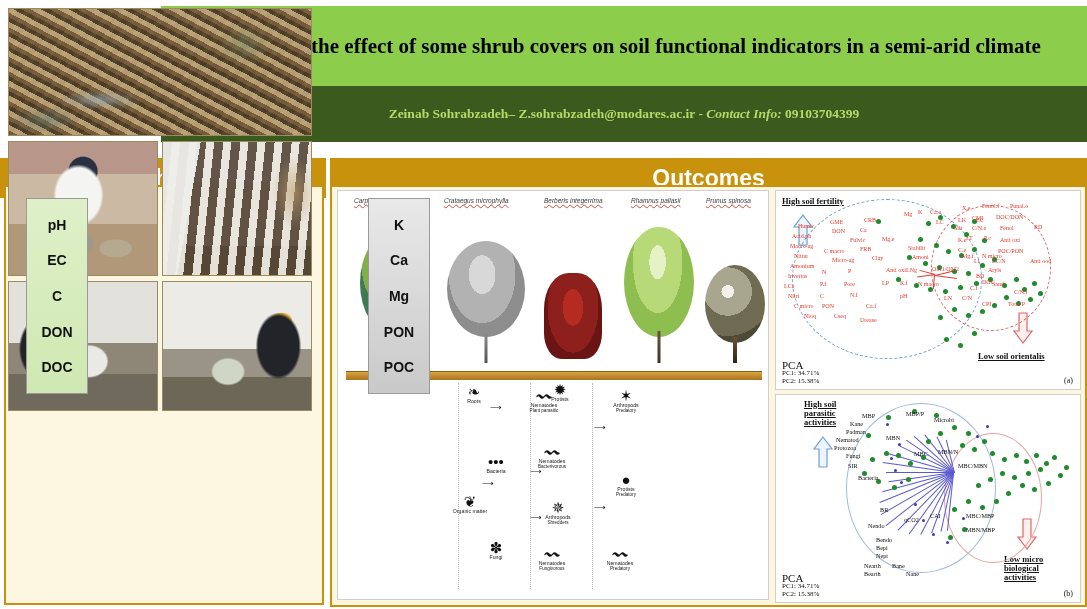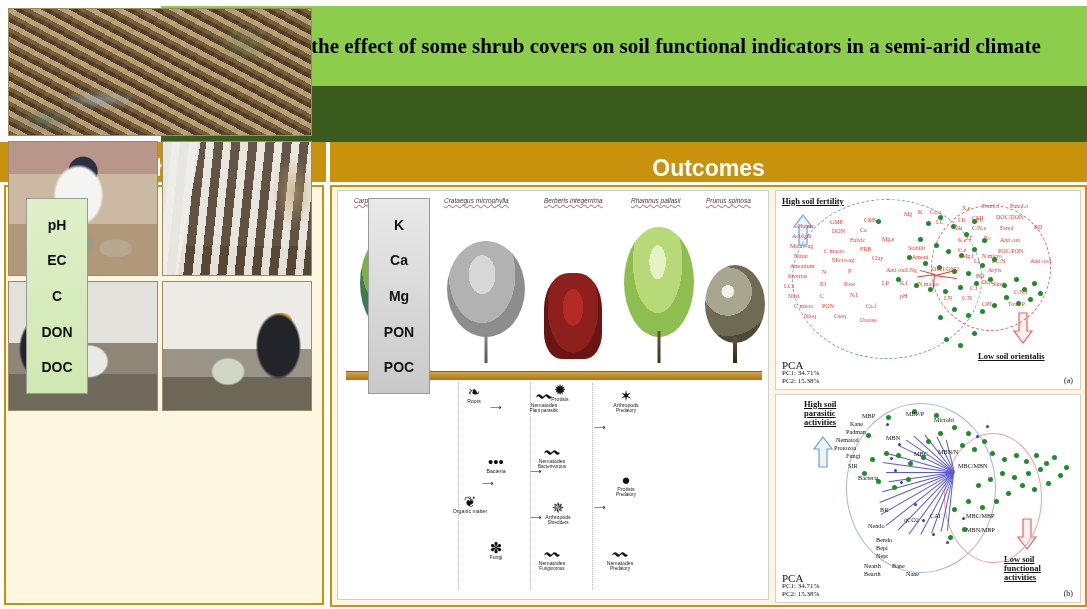--- a/index.html
+++ b/index.html
@@ -56,22 +56,22 @@
     align-items: center; justify-content: center; gap: 6px;
   }
   .author-line {
     font-family: "Liberation Serif", serif; font-weight: bold;
     font-size: 13.5px; color: #b7d96a; text-align: center;
   }
   .author-line .ital { font-style: italic; }
 
   
   .bar {
-    position: absolute; top: 142px; height: 40px; background: #c8920c;
-    display: flex; align-items: flex-end; justify-content: center;
+    position: absolute; top: 158px; height: 40px; background: #c8920c;
+    display: flex; align-items: center; justify-content: center;
   }
   .bar-methods { left: 0; width: 326px; }
   .bar-outcomes { left: 330px; width: 757px; }
   .bar-label {
     color: #fff; font-weight: bold; font-size: 23px;
     font-family: "Liberation Sans", sans-serif;
   }
 
   
   .methods-panel {
@@ -248,20 +248,23 @@
         <div>Tarbiat Modares</div>
         <div>University</div>
       </div>
     </div>
 
     <div class="title-band">
       <div class="title-text">Analysis of the effect of some shrub covers on soil functional indicators in a semi-arid climate</div>
     </div>
 
     <div class="authors-band">
+      <div class="author-line">
+        <span>Zeinab Sohrabzadeh– Z.sohrabzadeh@modares.ac.ir - </span><span class="ital">Contact Info:</span><span> 09103704399</span>
+      </div>
     </div>
   </div>
 
   <div class="bar bar-methods">
     <span class="bar-label">Methods</span>
   </div>
   <div class="bar bar-outcomes">
     <span class="bar-label">Outcomes</span>
   </div>
 
@@ -578,21 +581,21 @@
 
   <div class="figure-box fig-pca-b">
     <div class="pca">
 
       <div class="corner-note" style="left:28px; top:5px; width:52px; line-height:9px;">High soil parasitic activities</div>
       <div class="arrow-up" style="left:36px; top:40px;">
         <svg viewBox="0 0 22 34">
             <polygon points="11,2 20,14 15,14 15,32 7,32 7,14 2,14" fill="#eef4fb" stroke="#6f9fd8" stroke-width="1.2"></polygon>
           </svg>
       </div>
-      <div class="corner-note" style="left:228px; top:160px; width:52px; line-height:9px;">Low soil functional activities</div>
+      <div class="corner-note" style="left:228px; top:160px; width:52px; line-height:9px;">Low micro biological activities</div>
       <div class="arrow-down" style="left:240px; top:122px;">
         <svg viewBox="0 0 22 34">
             <polygon points="11,32 2,20 7,20 7,2 15,2 15,20 20,20" fill="#fdf0ee" stroke="#e06666" stroke-width="1.2"></polygon>
           </svg>
       </div>
 
       <div class="ellipse-blue" style="left:70px; top:8px; width:150px; height:170px; border-style:solid; border-color:#9fb8dd;"></div>
       <div class="ellipse-red" style="left:168px; top:38px; width:98px; height:130px; border-style:solid; border-color:#e8a3a3;"></div>
 
       <div class="ray" style="left:178px; top:78px; width:70px; transform:rotate(196deg);"></div>

